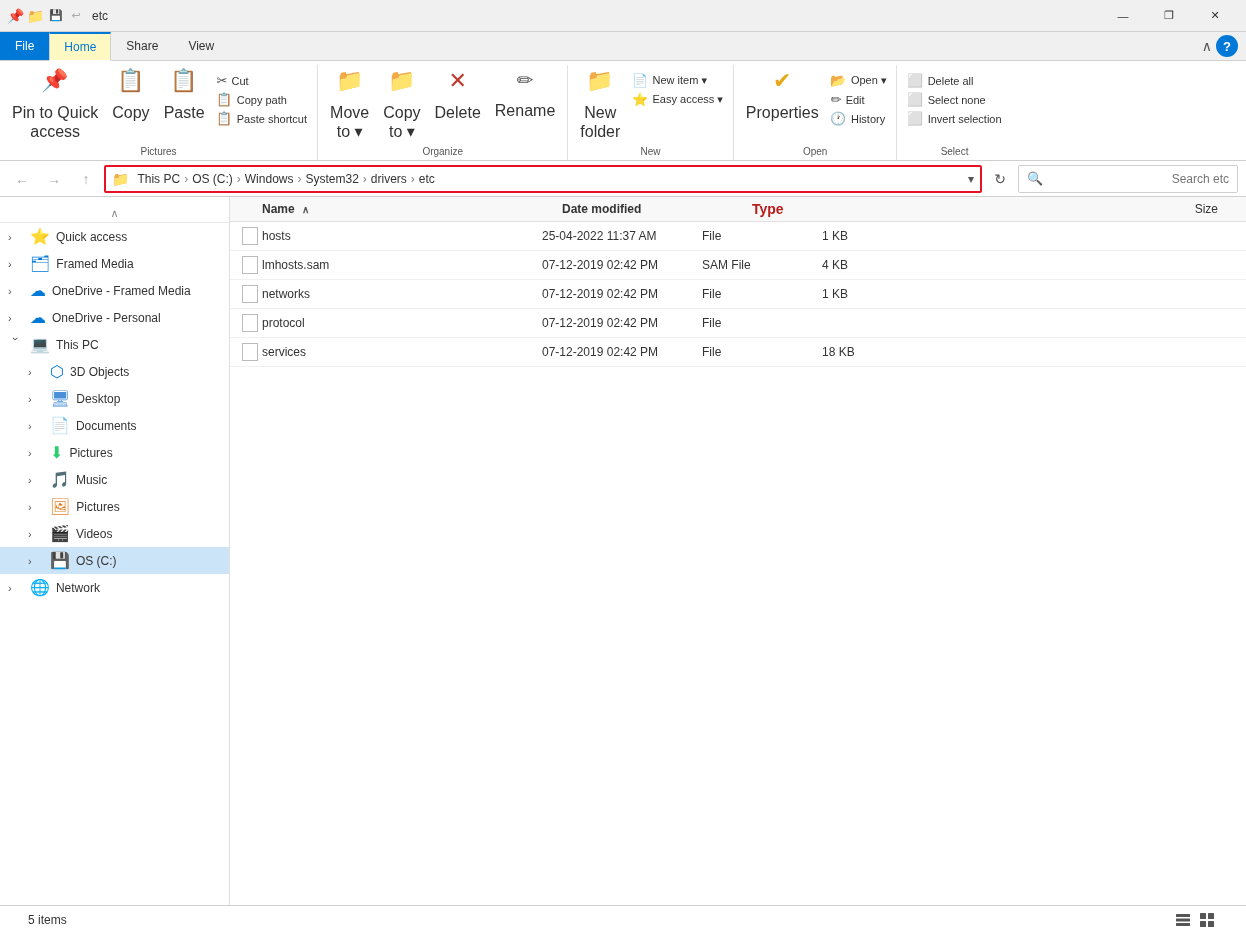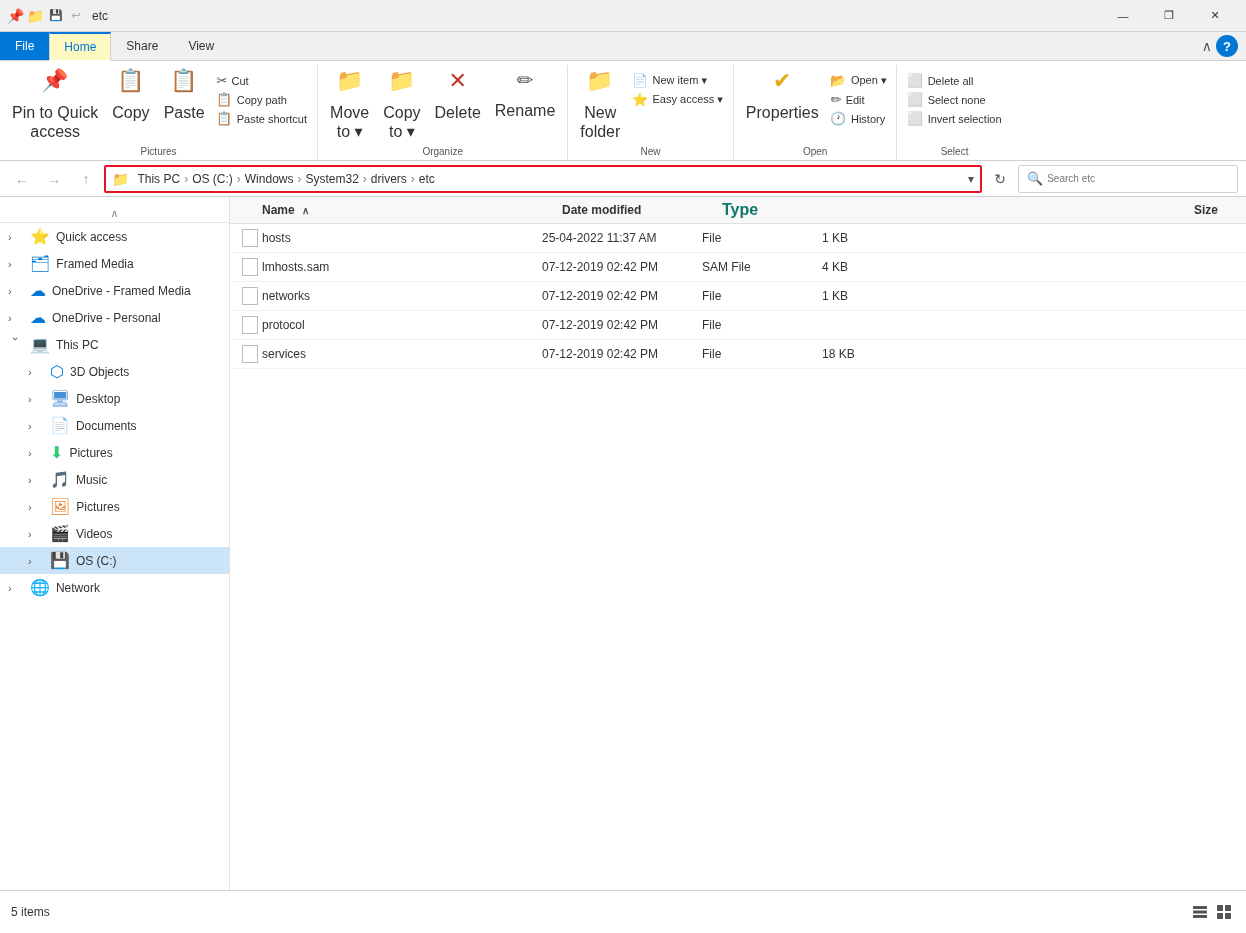--- a/index.html
+++ b/index.html
@@ -41,21 +41,21 @@
     .nav-btn { width: 28px; height: 28px; display: flex; align-items: center; justify-content: center; cursor: pointer; border-radius: 2px; color: #555; font-size: 14px; }
     .nav-btn.disabled { color: #aaa; cursor: default; }
     .address-bar { flex: 1; height: 28px; border: 2px solid #e81123; border-radius: 2px; display: flex; align-items: center; padding: 0 6px; background: white; gap: 4px; }
     .address-parts { display: flex; align-items: center; gap: 2px; flex: 1; font-size: 12px; }
     .address-part { color: #333; }
     .address-sep { color: #888; margin: 0 2px; }
     .address-folder-icon { color: #e6a817; font-size: 14px; margin-right: 4px; }
     .address-dropdown { color: #555; cursor: pointer; }
     .refresh-btn { width: 28px; height: 28px; display: flex; align-items: center; justify-content: center; cursor: pointer; color: #555; font-size: 14px; }
     .search-bar { width: 220px; height: 28px; border: 1px solid #d0d0d0; border-radius: 2px; display: flex; align-items: center; padding: 0 8px; gap: 4px; background: white; }
-    .search-bar input { border: none; outline: none; font-size: 10px; flex: 1; color: #555; background: transparent; }
+    .search-bar input { border: none; outline: none; font-size: 12px; flex: 1; color: #555; background: transparent; text-align: right; }
     .search-icon { color: #888; font-size: 13px; }
 
     
     .main-area { display: flex; flex: 1; overflow: hidden; }
 
     
     .sidebar { width: 230px; background: white; border-right: 1px solid #e0e0e0; overflow-y: auto; padding: 8px 0; }
     .sidebar-item { display: flex; align-items: center; padding: 4px 8px; cursor: pointer; gap: 6px; }
     .sidebar-item.selected { background: #cce4f7; }
     .sidebar-item .expand-arrow { width: 16px; color: #555; font-size: 11px; }
@@ -73,30 +73,30 @@
     .sidebar-item .item-icon.pictures { color: #e67e22; }
     .sidebar-item .item-icon.videos { color: #9b59b6; }
     .sidebar-item .item-icon.drive { color: #0078d7; }
 
     
     .file-list { flex: 1; background: white; overflow-y: auto; }
     .file-list-header { display: flex; align-items: center; padding: 4px 8px; border-bottom: 1px solid #e0e0e0; background: #f8f8f8; cursor: pointer; }
     .sort-arrow { font-size: 10px; color: #555; margin-left: 4px; }
     .col-name { width: 300px; font-size: 12px; color: #333; font-weight: 600; }
     .col-date { width: 160px; font-size: 12px; color: #333; font-weight: 600; }
-    .col-type { width: 120px; font-size: 16px; color: #0f766e; font-weight: 600; }
-    .col-size { flex: 1; font-size: 12px; color: #333; font-weight: 700; text-align: right; padding-right: 20px; }
+    .col-type { width: 120px; font-size: 14px; color: #b91c1c; font-weight: 600; margin-left: 30px; }
+    .col-size { flex: 1; font-size: 12px; color: #333; font-weight: 400; text-align: right; padding-right: 20px; }
     .file-row { display: flex; align-items: center; padding: 5px 8px; border-bottom: 1px solid #f0f0f0; cursor: pointer; }
     .file-row .file-name { width: 280px; font-size: 12px; color: #333; }
     .file-row .file-date { width: 160px; font-size: 12px; color: #333; }
     .file-row .file-type { width: 120px; font-size: 12px; color: #333; }
     .file-row .file-size { flex: 1; font-size: 12px; color: #333; padding-right: 20px; }
 
     
-    .status-bar { height: 43px; background: white; border-top: 1px solid #d0d0d0; display: flex; align-items: center; padding: 0 11px; }
+    .status-bar { height: 28px; background: white; border-top: 1px solid #d0d0d0; display: flex; align-items: center; padding: 0 28px; }
     .status-text { font-size: 12px; color: #333; flex: 1; }
     .view-icons { display: flex; gap: 2px; }
     .view-icon { width: 22px; height: 22px; display: flex; align-items: center; justify-content: center; cursor: pointer; color: #555; font-size: 14px; }
 
     .chevron-collapse { text-align: center; padding: 2px; cursor: pointer; color: #888; font-size: 11px; border-bottom: 1px solid #e8e8e8; }
   </style>
 </head>
 <body>
 
 <div class="title-bar">

